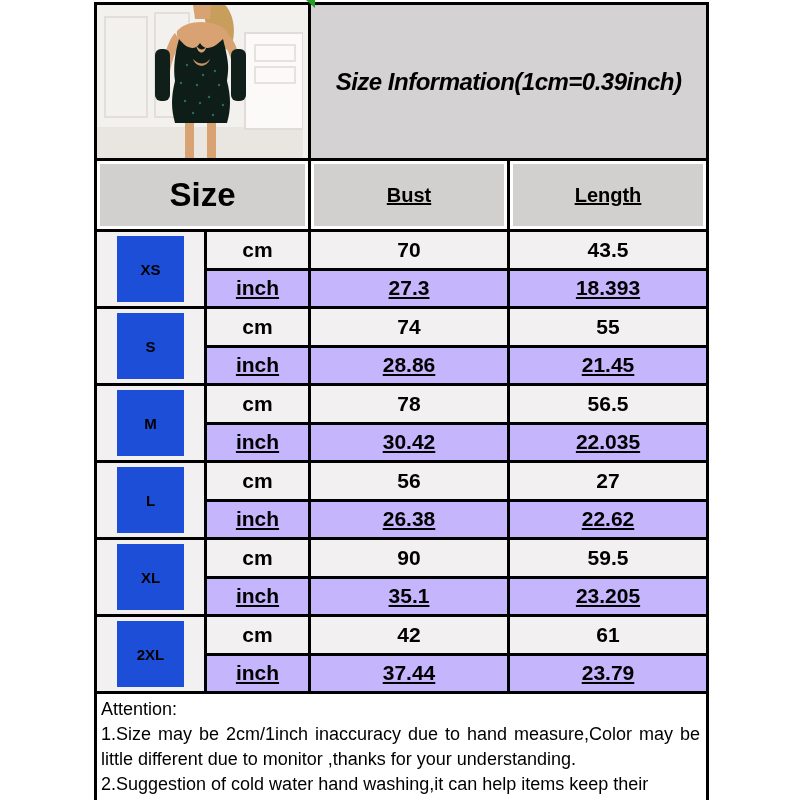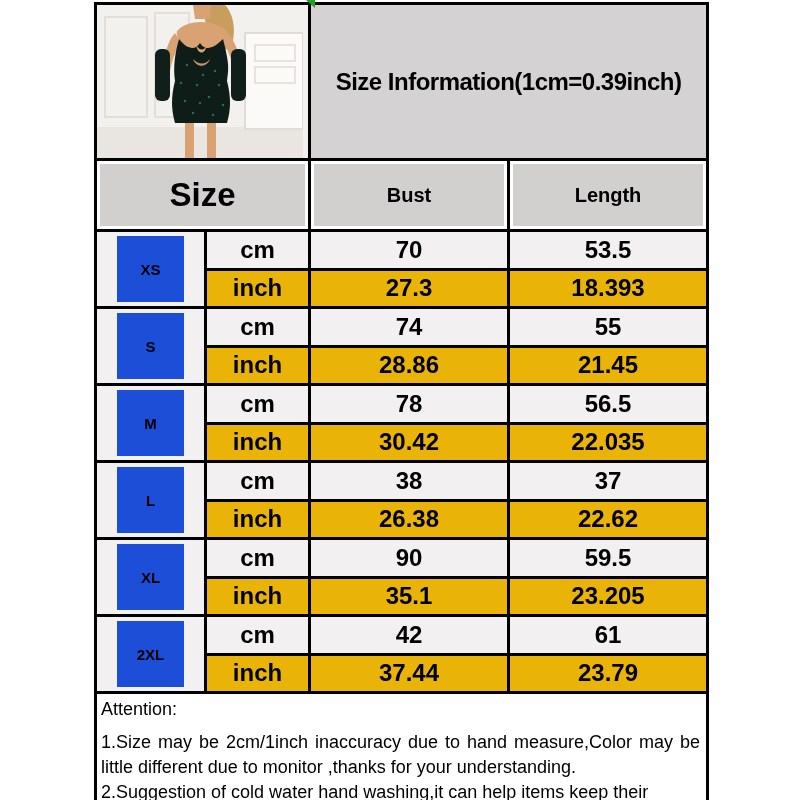--- a/index.html
+++ b/index.html
@@ -7,34 +7,34 @@
     width:800px;height:800px;background:#ffffff;
     font-family:"Liberation Sans", sans-serif;color:#000;
     overflow:hidden;
   }
   .sheet{position:relative;width:612px;margin:2px auto 0;}
   table.sizes{border-collapse:collapse;table-layout:fixed;width:612px;}
   td{border:3px solid #000;padding:0;text-align:center;vertical-align:middle;overflow:hidden;}
   .photocell{height:153px;background:#f3f1ee;}
   .photocell svg{display:block;}
   .titlecell{background:#d4d2d2;}
-  .title-text{font-weight:bold;font-size:24px;letter-spacing:-0.5px;}
+  .title-text{font-weight:bold;font-size:24px;letter-spacing:-0.5px;font-style:italic;}
   .wcell{background:#ffffff;}
   .hdrrow td{height:66px;}
   .gbox{margin:3px;background:#d2cfcf;display:flex;align-items:center;justify-content:center;font-weight:bold;}
   .hdr-size{font-size:33px;height:62px;}
-  .hdr{font-size:20px;height:62px;}
+  .hdr{font-size:20px;height:62px;text-decoration:underline;}
   .lbl{background:#1d4ed8;font-size:15px;height:66px;margin:4px 20px;}
   .cmrow td{height:33px;background:#f2f0f0;}
-  .inrow td{height:33px;background:#eab308;}
+  .inrow td{height:33px;background:#c4b5fd;text-decoration:underline;}
   .labelcell{background:#ffffff;}
-  .unit,.val{font-weight:bold;font-size:24px;}
+  .unit,.val{font-weight:bold;font-size:21px;}
   .attn{height:124px;vertical-align:top;text-align:left;background:#ffffff;
         padding:3px 6px 3px 4px;font-size:18px;line-height:25px;}
-  .just{text-align:justify;margin-top:8px;}
+  .just{text-align:justify;}
   .corner-tri{
     position:absolute;top:-2px;left:212px;width:0;height:0;
     border-top:8px solid #21a121;border-left:9px solid transparent;
   }
 </style>
 </head>
 <body>
 
 <div class="sheet">
   <table class="sizes">
@@ -100,21 +100,21 @@
             <div class="gbox hdr">Length</div>
           </td>
     </tr>
 
     <tr class="cmrow">
       <td rowspan="2" class="labelcell">
             <div class="gbox lbl">XS</div>
           </td>
       <td class="unit">cm</td>
       <td class="val">70</td>
-      <td class="val">53.5</td>
+      <td class="val">43.5</td>
     </tr>
     <tr class="inrow">
       <td class="unit">inch</td>
       <td class="val">27.3</td>
       <td class="val">18.393</td>
     </tr>
 
     <tr class="cmrow">
       <td rowspan="2" class="labelcell">
             <div class="gbox lbl">S</div>
@@ -141,22 +141,22 @@
       <td class="unit">inch</td>
       <td class="val">30.42</td>
       <td class="val">22.035</td>
     </tr>
 
     <tr class="cmrow">
       <td rowspan="2" class="labelcell">
             <div class="gbox lbl">L</div>
           </td>
       <td class="unit">cm</td>
-      <td class="val">38</td>
-      <td class="val">37</td>
+      <td class="val">56</td>
+      <td class="val">27</td>
     </tr>
     <tr class="inrow">
       <td class="unit">inch</td>
       <td class="val">26.38</td>
       <td class="val">22.62</td>
     </tr>
 
     <tr class="cmrow">
       <td rowspan="2" class="labelcell">
             <div class="gbox lbl">XL</div>

